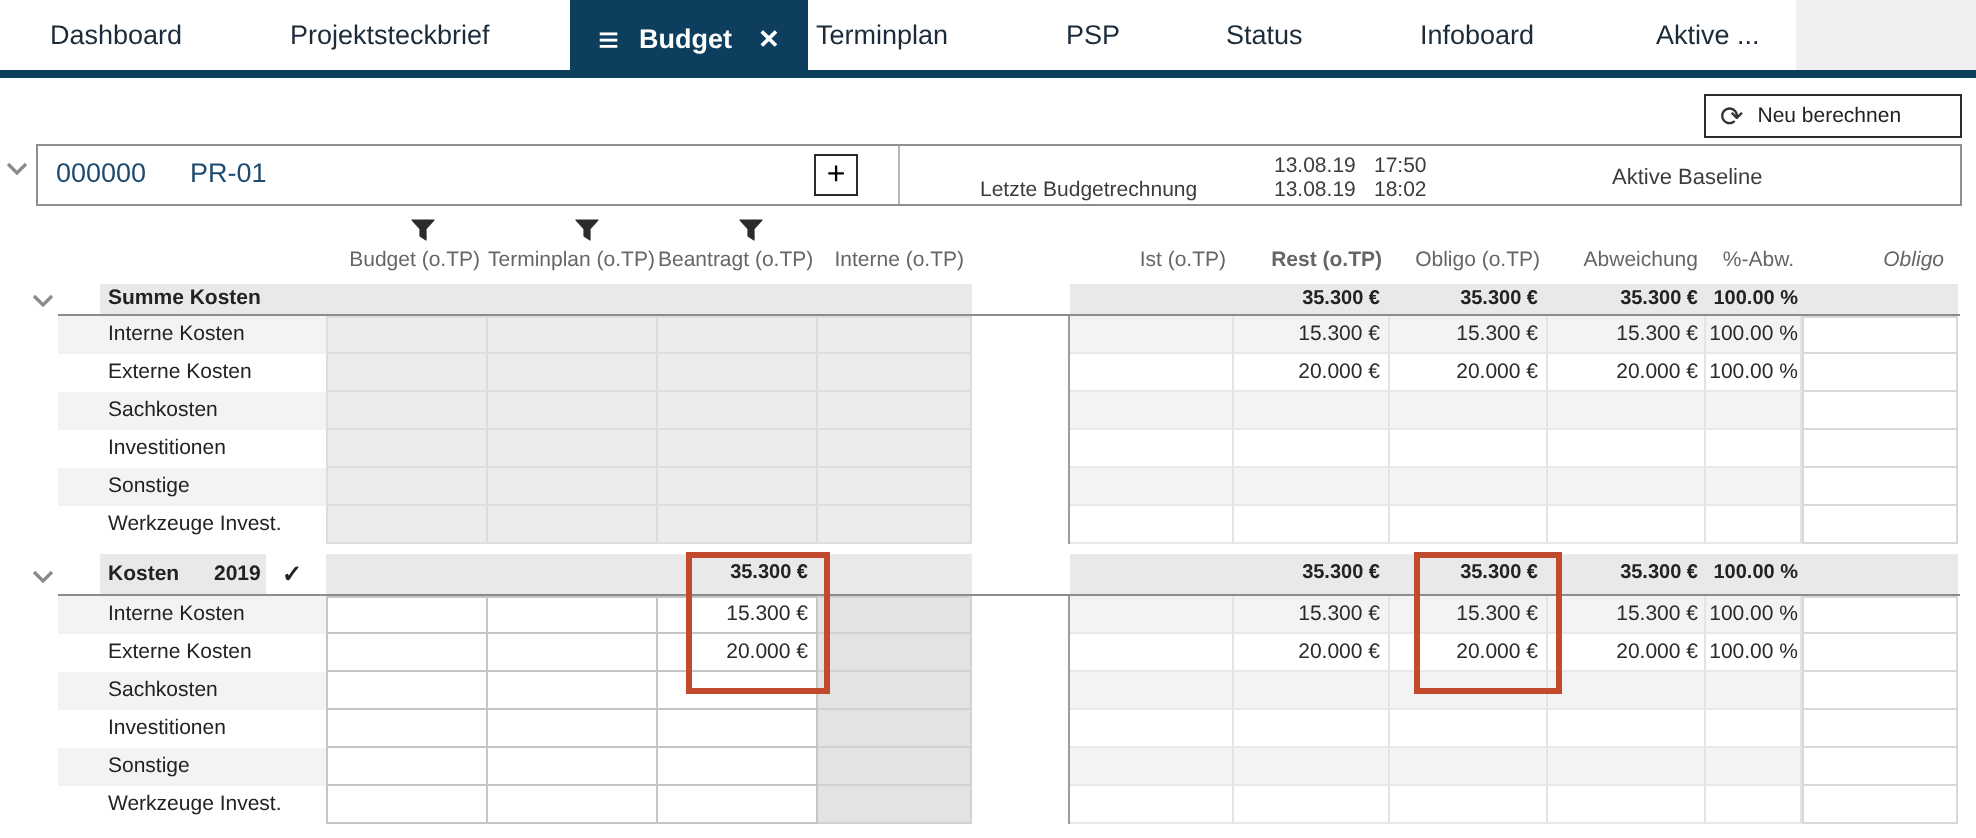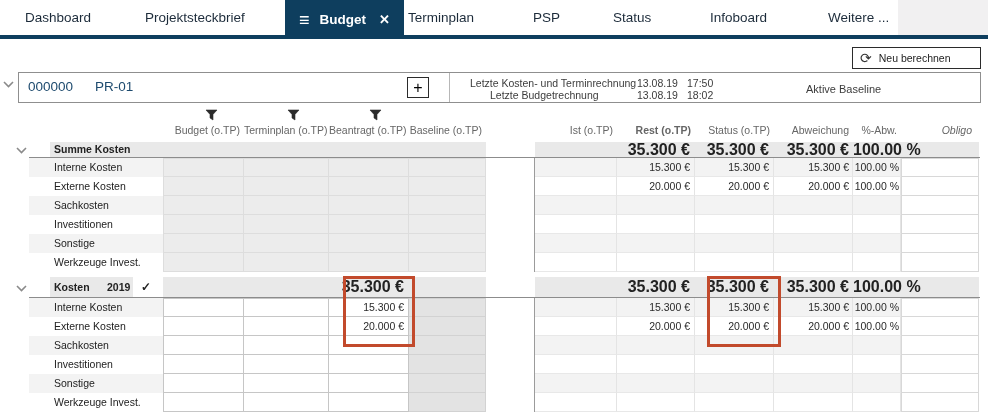--- a/index.html
+++ b/index.html
@@ -41,21 +41,21 @@
   
   .hcell { position:absolute; top:124px; font-size:10.5px; color:#666; text-align:right;
            padding-right:4px; white-space:nowrap; }
   .ficon { position:absolute; top:109px; width:13px; height:12px; cursor:pointer; }
 
   
   .section { position:absolute; left:0; top:0; width:988px; height:419px; }
   .band-seg { position:absolute; background:#e9e9e9; }
   .sec-title { position:absolute; font-weight:bold; font-size:10.5px; color:#222; white-space:nowrap; }
   .bcheck { position:absolute; font-weight:bold; font-size:12px; color:#222; }
-  .bval { position:absolute; font-weight:bold; font-size:16px; color:#222; text-align:right; white-space:nowrap; }
+  .bval { position:absolute; font-weight:bold; font-size:10px; color:#222; text-align:right; white-space:nowrap; }
   .dline { position:absolute; left:29px; width:951px; height:1px; background:#8c8c8c; }
   .vline { position:absolute; left:534px; width:1px; background:#9b9b9b; }
   .stripe { position:absolute; }
   .rlabel { position:absolute; left:54px; font-size:10.5px; color:#222; white-space:nowrap; }
   .cell { position:absolute; border-right:1px solid #c9c9c9; border-bottom:1px solid #c9c9c9; }
   .cell.fr { border-top:1px solid #c9c9c9; }
   .cell.fc { border-left:1px solid #c9c9c9; }
   .cell.ro   { background:#ececec; border-color:#dddddd; }
   .cell.edit { background:#ffffff; border-color:#c6c6c6; }
   .cell.dis  { background:#e3e3e3; border-color:#d2d2d2; }
@@ -78,57 +78,56 @@
         <div class="tab" style="left: 145px;">Projektsteckbrief</div>
         <div class="tab active" style="left: 285px;">
           <div class="burger">≡</div>
           <div>Budget</div>
           <div class="close">✕</div>
         </div>
         <div class="tab" style="left: 408px;">Terminplan</div>
         <div class="tab" style="left: 533px;">PSP</div>
         <div class="tab" style="left: 613px;">Status</div>
         <div class="tab" style="left: 710px;">Infoboard</div>
-        <div class="tab" style="left: 828px;">Weitere ...</div>
+        <div class="tab" style="left: 828px;">Aktive ...</div>
       </div>
   </div>
 
   <button class="recalc">
     <span class="ricon">⟳</span>
     <span>Neu berechnen</span>
   </button>
 
   <span class="chev" style="left:3px;top:81px;">
     <svg width="11" height="7" viewBox="0 0 11 7">
         <path d="M1 1l4.5 4.5L10 1" stroke="#8a8a8a" stroke-width="1.6" fill="none"></path>
       </svg>
   </span>
   <div class="proj-box"></div>
   <span class="proj-id">000000</span>
   <span class="proj-name">PR-01</span>
   <button class="plus-btn">
     <span>+</span>
   </button>
   <div class="proj-div"></div>
-  <span class="itxt" style="left:470px;top:77px;">Letzte Kosten- und Terminrechnung</span>
   <span class="itxt" style="left:637px;top:77px;">13.08.19</span>
   <span class="itxt" style="left:687px;top:77px;">17:50</span>
   <span class="itxt" style="left:470px;top:89px;margin-left:20px;">Letzte Budgetrechnung</span>
   <span class="itxt" style="left:637px;top:89px;">13.08.19</span>
   <span class="itxt" style="left:687px;top:89px;">18:02</span>
   <span class="itxt" style="left:806px;top:83px;font-size:11px;">Aktive Baseline</span>
 
   <div id="theader">
       <div class="hcell" style="left: 163px; width: 81px; text-align: right;">Budget (o.TP)</div>
       <div class="hcell" style="left: 244px; width: 85px;">Terminplan (o.TP)</div>
       <div class="hcell" style="left: 329px; width: 80px;">Beantragt (o.TP)</div>
-      <div class="hcell" style="left: 409px; width: 77px;">Baseline (o.TP)</div>
+      <div class="hcell" style="left: 409px; width: 77px;">Interne (o.TP)</div>
       <div class="hcell" style="left: 535px; width: 82px;">Ist (o.TP)</div>
       <div class="hcell" style="left: 617px; width: 78px; font-weight: bold;">Rest (o.TP)</div>
-      <div class="hcell" style="left: 695px; width: 79px;">Status (o.TP)</div>
+      <div class="hcell" style="left: 695px; width: 79px;">Obligo (o.TP)</div>
       <div class="hcell" style="left: 774px; width: 79px;">Abweichung</div>
       <div class="hcell" style="left: 853px; width: 48px;">%-Abw.</div>
       <div class="hcell" style="left: 898px; width: 78px; font-style: italic;">Obligo</div>
       <div class="ficon" style="left: 205px;">
         <svg width="13" height="12" viewBox="0 0 13 12">
           <path d="M1 1h11L8 5.4V11L5 9V5.4L1 1z" fill="#2b2b2b" stroke="#2b2b2b" stroke-width="0.6" stroke-linejoin="round"></path>
         </svg>
       </div>
       <div class="ficon" style="left: 287px;">
         <svg width="13" height="12" viewBox="0 0 13 12">

